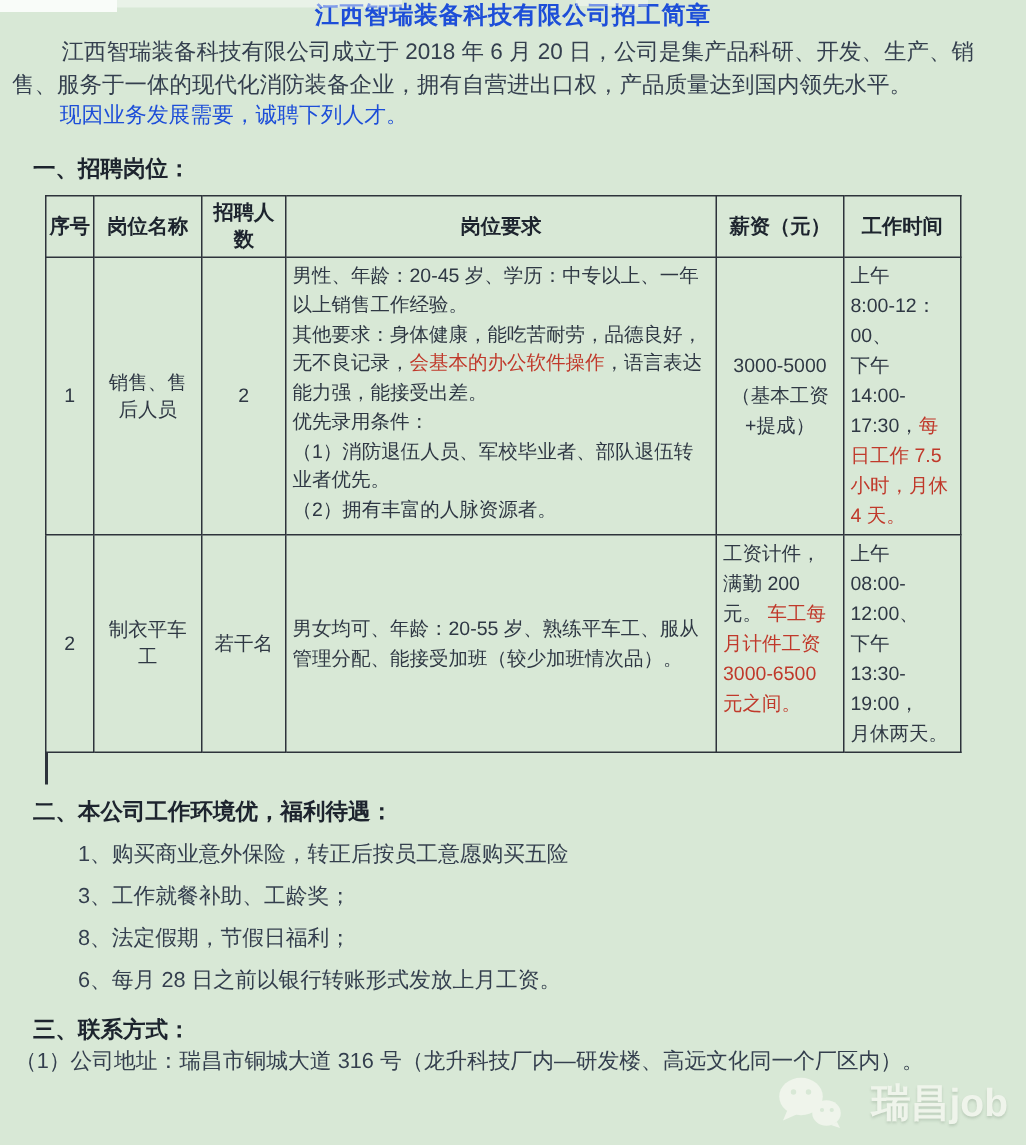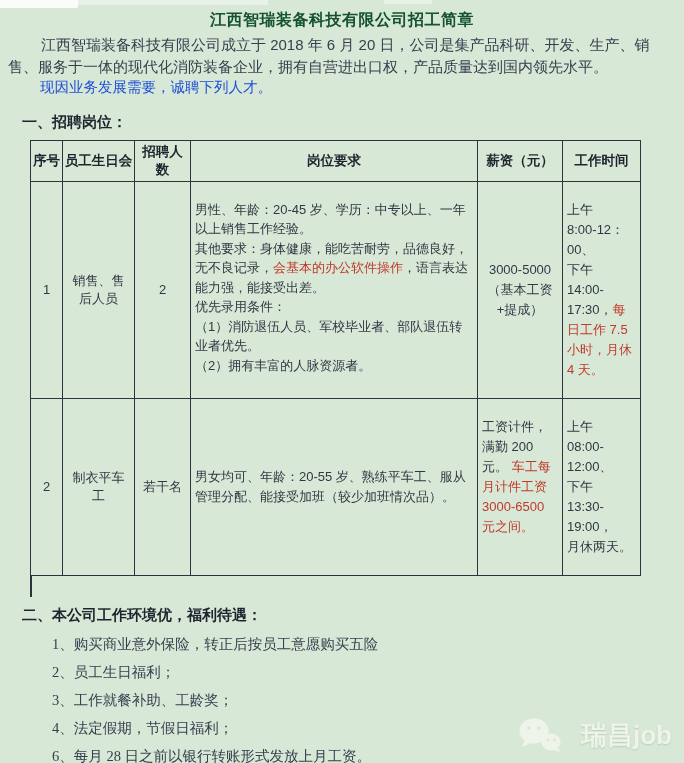--- a/index.html
+++ b/index.html
@@ -10,43 +10,43 @@
     color:#39424f;
     overflow:hidden;
   }
   .page{position:relative;width:684px;height:763px;background:#d8e8d6;overflow:hidden;}
 
   
   .patch-a{position:absolute;left:0;top:0;width:78px;height:8px;background:rgba(255,255,255,.85);}
   .patch-b{position:absolute;left:78px;top:0;width:190px;height:5px;background:rgba(255,255,255,.45);}
   .patch-c{position:absolute;left:384px;top:0;width:48px;height:4px;background:rgba(255,255,255,.4);}
 
-  .doc-title{padding-top:10px;text-align:center;font-size:16px;font-weight:bold;color:#14532d;letter-spacing:.5px;}
+  .doc-title{padding-top:0;text-align:center;font-size:16px;font-weight:bold;color:#1d4ed8;letter-spacing:.5px;}
   .intro-p{margin:3px 6px 0 8px;font-size:15px;line-height:21.5px;text-indent:2.2em;color:#343f4e;}
   .intro-p2{margin:0 6px 0 8px;font-size:14.5px;line-height:21.5px;text-indent:2.2em;color:#1d4ed8;}
 
   .sec-heading{margin:14px 0 0 22px;font-size:15px;font-weight:bold;color:#1d242e;}
   .sec-heading.gap-lg{margin-top:30px;}
 
   .table-wrap{margin:8px 0 0 30px;position:relative;width:610px;}
   .table-tail{position:absolute;left:0;top:100%;width:2px;height:21px;background:#2d333b;}
   table{border-collapse:collapse;width:610px;table-layout:fixed;font-size:13px;color:#2f3844;}
-  th,td{border:1.4px solid #2d333b;padding:18px 4px;}
+  th,td{border:1.4px solid #2d333b;padding:2px 4px;}
   th{height:23px;font-size:13.5px;font-weight:bold;color:#1d242e;text-align:center;padding:2px 1px;}
   td.cell-center{text-align:center;vertical-align:middle;}
   td.cell-req{vertical-align:top;line-height:19.5px;}
   td.cell-req.mid{vertical-align:middle;}
   td.cell-salary-1{text-align:center;vertical-align:middle;line-height:20px;}
   td.cell-salary-2{text-align:left;vertical-align:top;line-height:20px;}
   td.cell-time{vertical-align:top;line-height:20px;white-space:pre-line;}
   tr.row-1 td{height:166px;}
   tr.row-2 td{height:98px;}
   .red{color:#c0392b;}
 
-  .benefit-item{margin:10px 0 0 52px;font-size:14.5px;color:#343f4e;line-height:18px;font-family:Liberation Serif, serif;}
+  .benefit-item{margin:10px 0 0 52px;font-size:14.5px;color:#343f4e;line-height:18px;}
   .contact-line{margin:2px 8px 0 10px;font-size:14.5px;line-height:20px;color:#343f4e;}
 
   .watermark{
     position:absolute;right:12px;bottom:10px;
     display:flex;align-items:center;gap:19px;
     color:#f2f6ee;font-size:26px;font-weight:bold;
     opacity:.9;text-shadow:0 1px 2px rgba(120,140,120,.35);
   }
   .wm-icon{width:44px;height:36px;display:block;}
 </style>
@@ -72,21 +72,21 @@
         <col style="width:32px">
           <col style="width:72px">
           <col style="width:56px">
         <col style="width:287px">
           <col style="width:85px">
           <col style="width:78px">
       </colgroup>
       <thead>
         <tr>
           <th>序号</th>
-          <th>员工生日会</th>
+          <th>岗位名称</th>
           <th>招聘人数</th>
           <th>岗位要求</th>
           <th>薪资（元）</th>
           <th>工作时间</th>
         </tr>
       </thead>
       <tbody>
         <tr class="row-1">
           <td class="cell-center">1</td>
           <td class="cell-center">销售、售后人员</td>
@@ -119,23 +119,22 @@
 13:30-19:00，
 月休两天。</td>
         </tr>
       </tbody>
     </table>
     <div class="table-tail"></div>
   </div>
 
   <div class="sec-heading gap-lg">二、本公司工作环境优，福利待遇：</div>
   <div class="benefit-item">1、购买商业意外保险，转正后按员工意愿购买五险</div>
-  <div class="benefit-item">2、员工生日福利；</div>
   <div class="benefit-item">3、工作就餐补助、工龄奖；</div>
-  <div class="benefit-item">4、法定假期，节假日福利；</div>
+  <div class="benefit-item">8、法定假期，节假日福利；</div>
   <div class="benefit-item">6、每月 28 日之前以银行转账形式发放上月工资。</div>
 
   <div class="sec-heading">三、联系方式：</div>
   <div class="contact-line">（1）公司地址：瑞昌市铜城大道 316 号（龙升科技厂内—研发楼、高远文化同一个厂区内）。</div>
 
   <div class="watermark">
     <svg class="wm-icon" viewBox="0 0 44 36" xmlns="http://www.w3.org/2000/svg">
       <ellipse cx="16" cy="14" rx="14.5" ry="12.5" fill="#f2f6ee"></ellipse>
       <path d="M7 23 L4 30 L13 26 Z" fill="#f2f6ee"></path>
       <circle cx="11" cy="11" r="1.8" fill="#d8e8d6"></circle>

